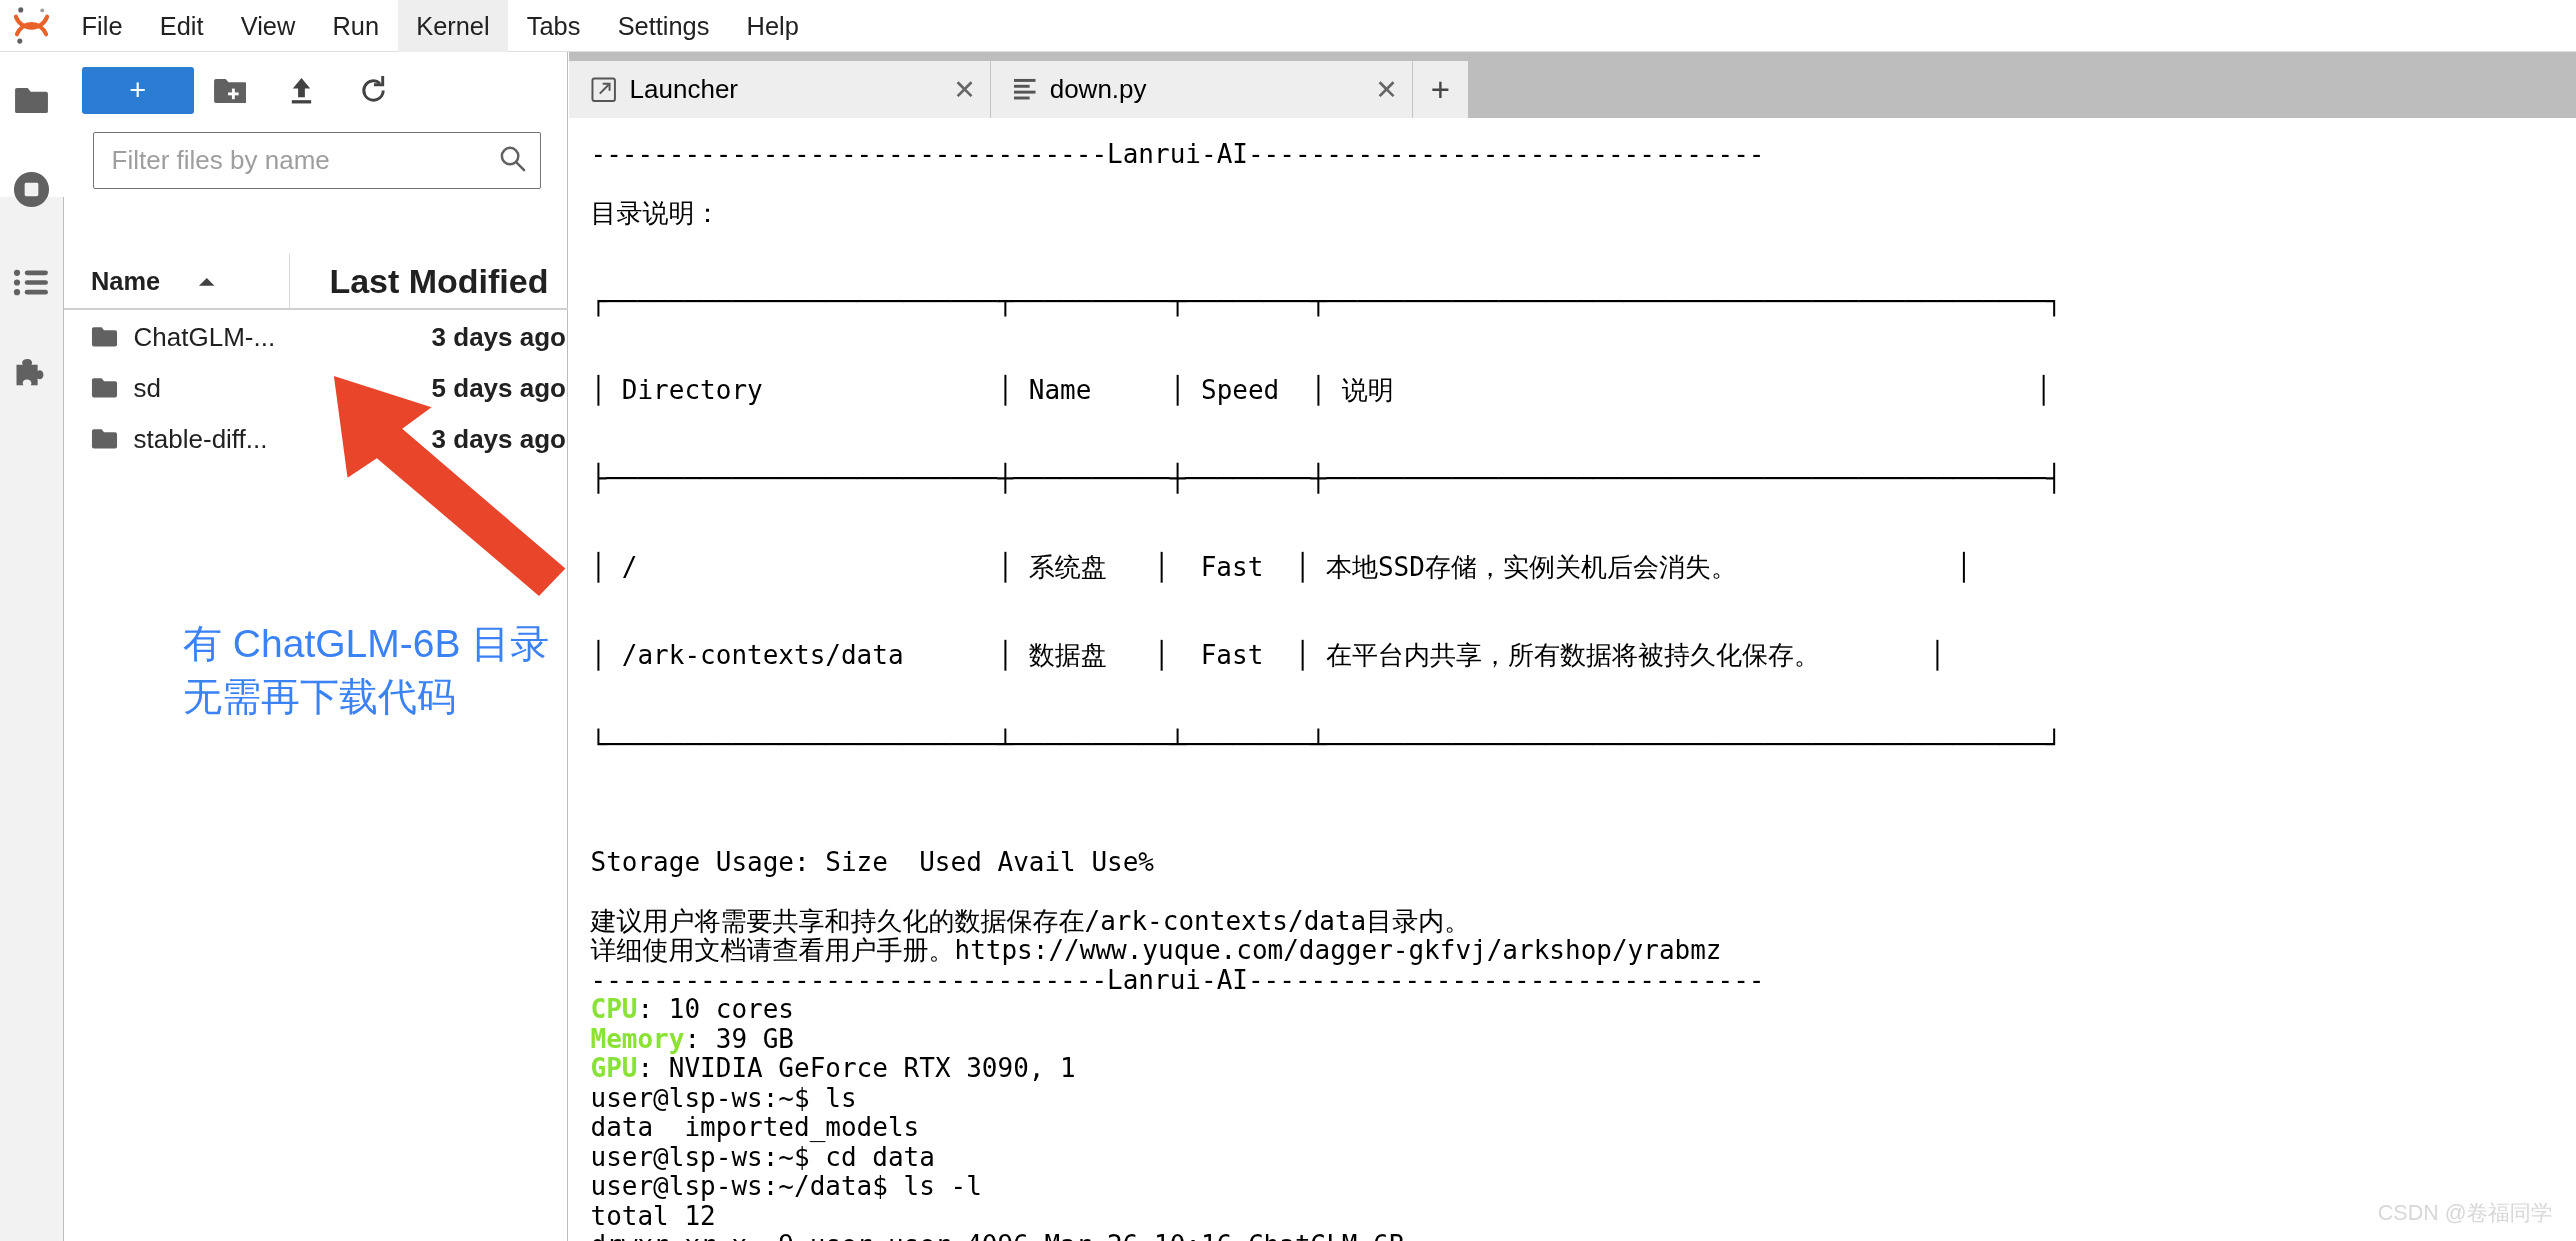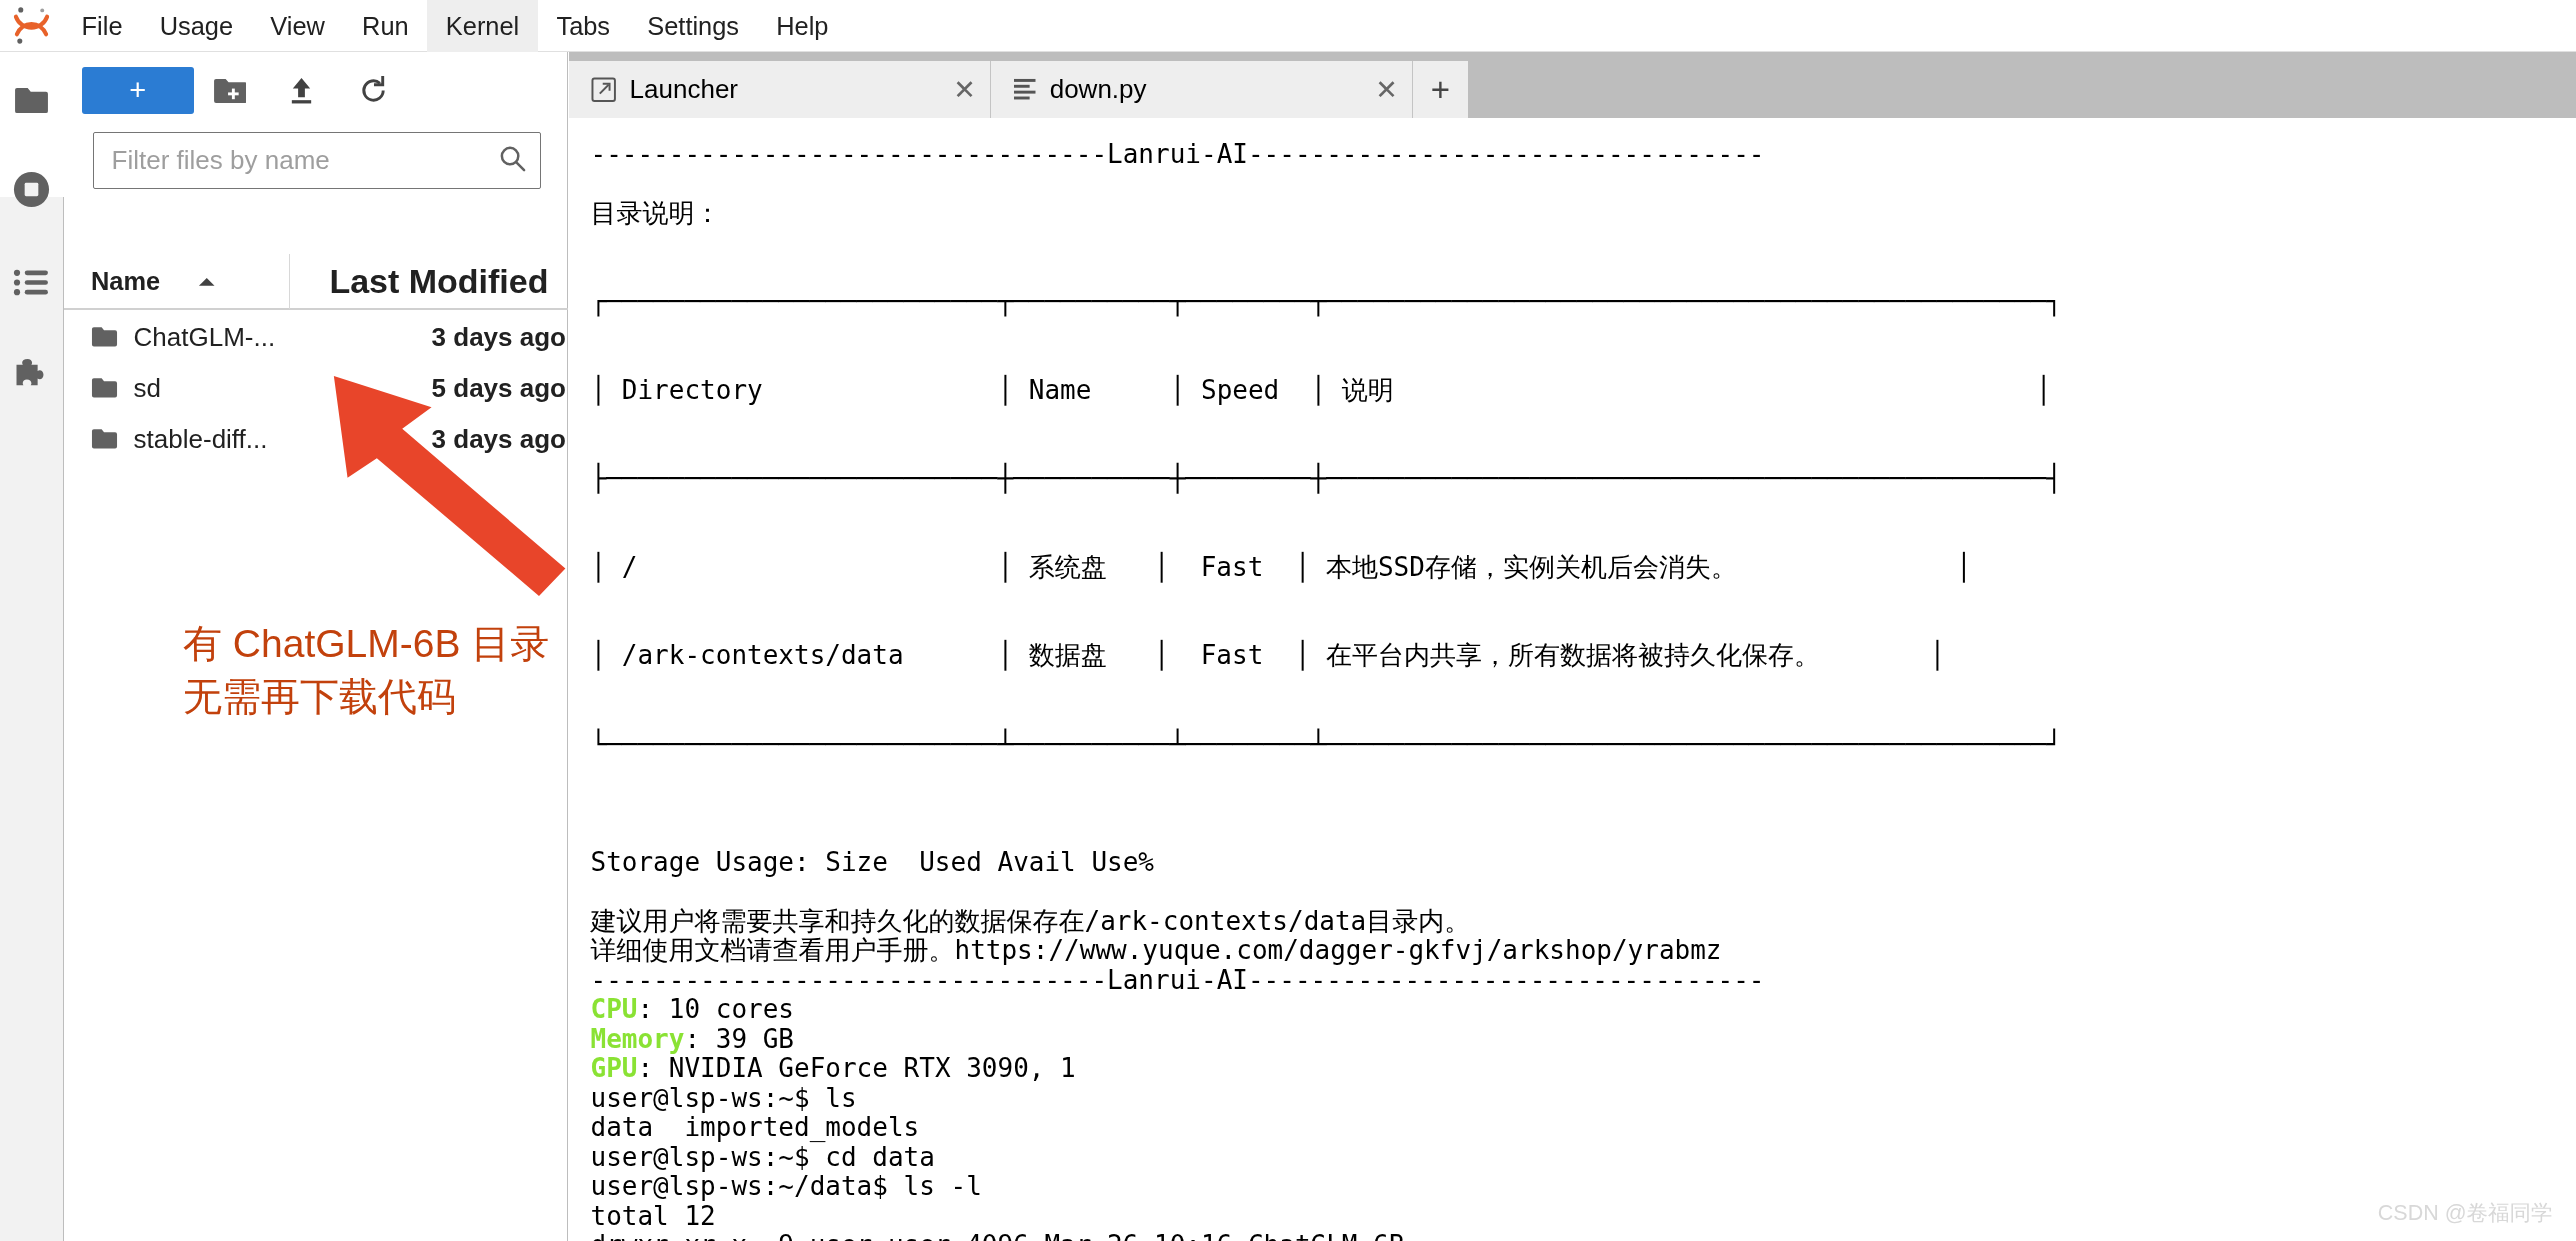--- a/index.html
+++ b/index.html
@@ -246,21 +246,21 @@
   .annotation-arrow {
     position: absolute;
     left: 264px;
     top: 318px;
     pointer-events: none;
   }
   .annotation-text {
     position: absolute;
     left: 119px;
     top: 565px;
-    color: #c2410c;
+    color: #3b82f6;
     font-size: 39px;
     line-height: 53px;
     white-space: nowrap;
     font-family: "Liberation Sans", sans-serif;
   }
 
   
   .main {
     position: absolute;
     top: 52px;
@@ -368,21 +368,21 @@
       <svg width="39" height="43" viewBox="0 0 40 44">
         <circle cx="9" cy="6" r="2.6" fill="#616161"></circle>
         <circle cx="31" cy="6.5" r="2.0" fill="#9e9e9e"></circle>
         <circle cx="8" cy="38" r="2.6" fill="#616161"></circle>
         <path d="M4 13 A17 17 0 0 0 36 13" fill="none" stroke="#e8622a" stroke-width="4.2" stroke-linecap="round"></path>
         <path d="M5 31 A16 16 0 0 1 35 31" fill="none" stroke="#e8622a" stroke-width="4.2" stroke-linecap="round"></path>
       </svg>
     </div>
     <div class="menu-items">
       <div class="menu-item">File</div>
-      <div class="menu-item">Usage</div>
+      <div class="menu-item">Edit</div>
       <div class="menu-item">View</div>
       <div class="menu-item">Run</div>
       <div class="menu-item active">Kernel</div>
       <div class="menu-item">Tabs</div>
       <div class="menu-item">Settings</div>
       <div class="menu-item">Help</div>
     </div>
   </div>
 
   <div class="rail">

